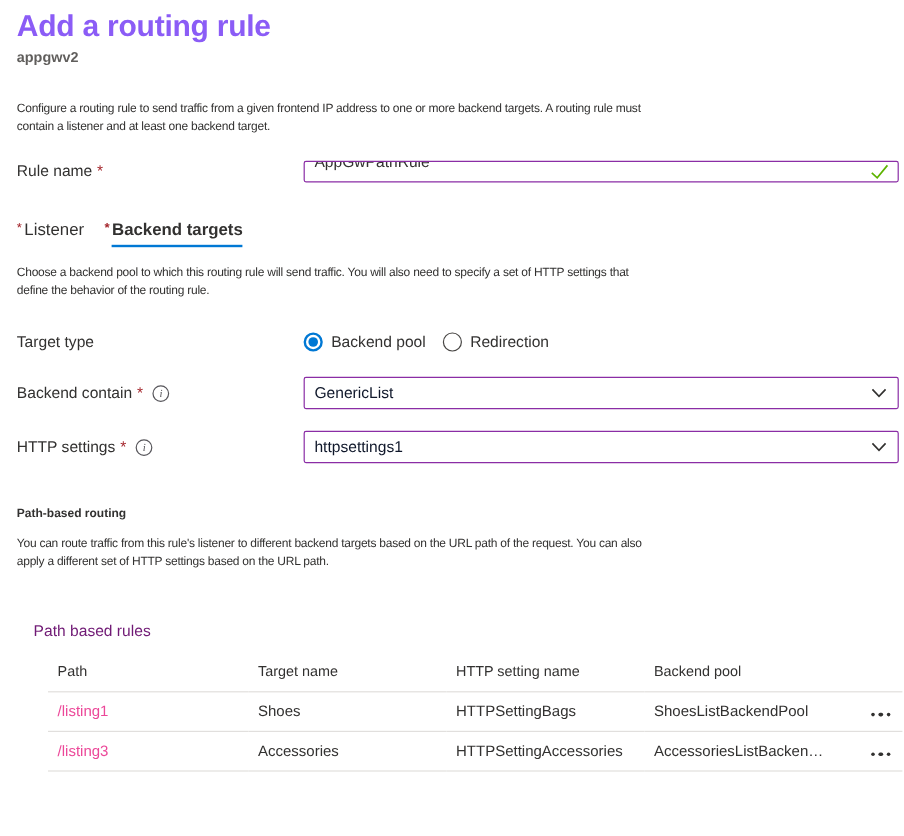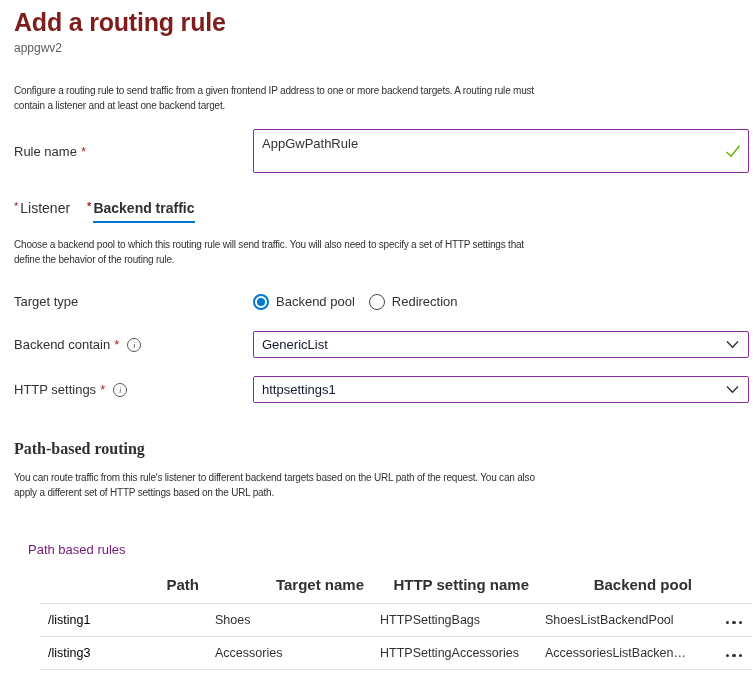--- a/index.html
+++ b/index.html
@@ -6,42 +6,42 @@
   html, body { background: #ffffff; }
   body {
     width: 753px; height: 697px;
     font-family: "Liberation Sans", sans-serif;
     color: #323130;
     overflow: hidden;
   }
   .page { padding: 8px 4px 0 14px; width: 753px; }
 
   
-  .page-title { font-size: 25px; font-weight: 600; color: #7f1d1d; letter-spacing: -0.2px; }
-  .subtitle { margin-top: 4px; font-size: 12px; color: #605e5c; }
+  .page-title { font-size: 25px; font-weight: 600; color: #8b5cf6; letter-spacing: -0.2px; }
+  .subtitle { margin-top: 4px; font-size: 12px; color: #605e5c; font-weight: bold; }
 
   
   .para {
     margin-top: 29px;
     font-size: 10px; letter-spacing: -0.2px;
     line-height: 1.45;
     color: #323130;
     white-space: pre-line;
     max-width: 740px;
   }
   .para.tight { margin-top: 15px; }
 
   
   .form-row { display: flex; align-items: center; margin-top: 17px; min-height: 27px; }
   .field-label { width: 239px; flex-shrink: 0; font-size: 13px; color: #323130; display: flex; align-items: center; }
   .req { color: #a4262c; margin-left: 4px; font-size: 13px; }
   .control-area { flex: 1; position: relative; display: flex; align-items: center; }
 
   .text-input {
-    width: 100%; height: 44px;
+    width: 100%; height: 18px;
     border: 1px solid #8a2da5; border-radius: 2px;
     padding: 0 30px 16px 8px;
     font-family: "Liberation Sans", sans-serif;
     font-size: 13px; color: #323130;
     outline: none; background: #fff;
   }
   .input-valid-icon { position: absolute; right: 8px; top: 50%; transform: translateY(-50%); display: inline-flex; }
 
   .select {
     width: 100%; height: 27px;
@@ -78,42 +78,42 @@
   .radio-outer {
     width: 16px; height: 16px; border-radius: 50%;
     border: 1px solid #484644; background: #fff;
     display: inline-flex; align-items: center; justify-content: center;
     margin-right: 7px; flex-shrink: 0;
   }
   .radio-outer.checked { border: 2px solid #0078d4; }
   .radio-dot { width: 8px; height: 8px; border-radius: 50%; background: #0078d4; }
 
   
-  .section-heading { margin-top: 37px; font-size: 16px; font-weight: 700; color: #323130; font-family: Liberation Serif, serif; }
+  .section-heading { margin-top: 37px; font-size: 10px; font-weight: 700; color: #323130; }
 
   
   .table-label { margin-top: 42px; margin-left: 14px; font-size: 13px; color: #701a75; }
   .rules-table { margin-top: 13px; margin-left: 26px; width: 712px; border-collapse: collapse; table-layout: fixed; }
   .rules-table th {
-    text-align: right; font-weight: 700; font-size: 15px; color: #323130;
+    text-align: left; font-weight: 400; font-size: 12px; color: #323130;
     padding: 6px 8px 10px 8px;
     border-bottom: 1px solid #e1dfdd;
   }
   .rules-table td {
     font-size: 12.5px; color: #323130;
     padding: 9px 8px;
     border-bottom: 1px solid #e1dfdd;
     white-space: nowrap; overflow: hidden; text-overflow: ellipsis;
   }
   .col-path { width: 167px; }
   .col-target { width: 165px; }
   .col-http { width: 165px; }
   .col-pool { width: 163px; }
   .col-menu { width: 52px; }
-  .path-link { color: #000000; text-decoration: none; cursor: pointer; }
+  .path-link { color: #ec4899; text-decoration: none; cursor: pointer; }
   .menu-cell { text-align: right; }
   .more-btn {
     display: inline-flex; gap: 3px; align-items: center;
     padding: 3px 2px; cursor: pointer; background: none; border: none;
   }
   .more-btn i { width: 3.5px; height: 3.5px; border-radius: 50%; background: #323130; display: inline-block; }
 
   .chevron-svg, .check-svg { display: block; }
 </style>
 </head>
@@ -140,21 +140,21 @@
           </svg>
       </span>
     </div>
   </div>
 
   <div class="tabs">
     <div class="tab">
       <span class="tab-req">*</span><span class="tab-label">Listener</span>
     </div>
     <div class="tab selected">
-      <span class="tab-req">*</span><span class="tab-label">Backend traffic</span>
+      <span class="tab-req">*</span><span class="tab-label">Backend targets</span>
     </div>
   </div>
 
   <p class="para tight">Choose a backend pool to which this routing rule will send traffic. You will also need to specify a set of HTTP settings that
 define the behavior of the routing rule.</p>
 
   <div class="form-row" style="margin-top:21px;justify-content:center;">
     <label class="field-label">
       <span>Target type</span>
     </label>

